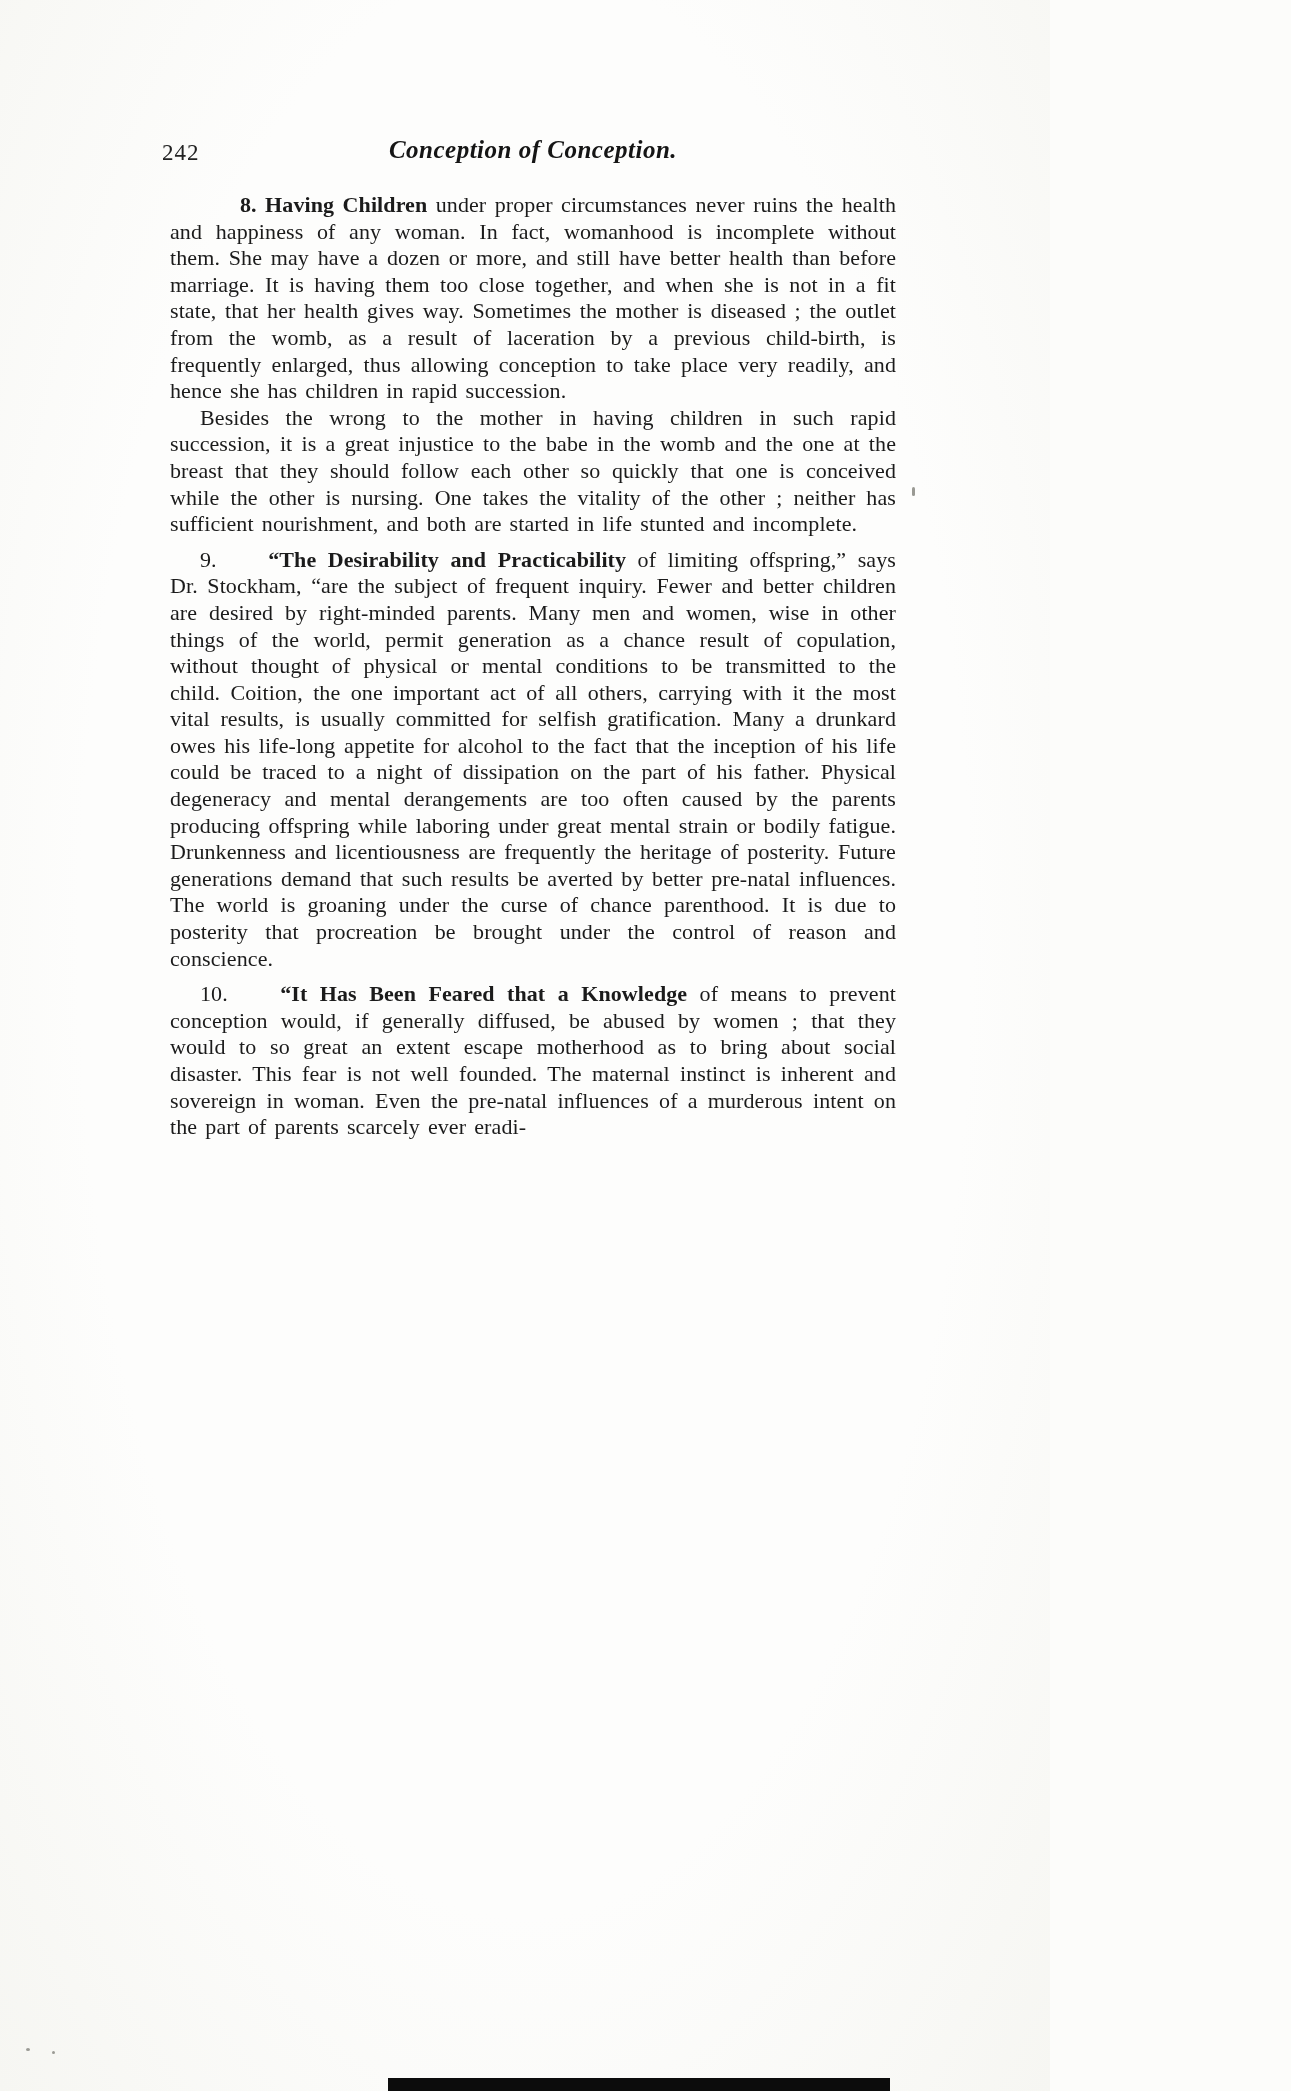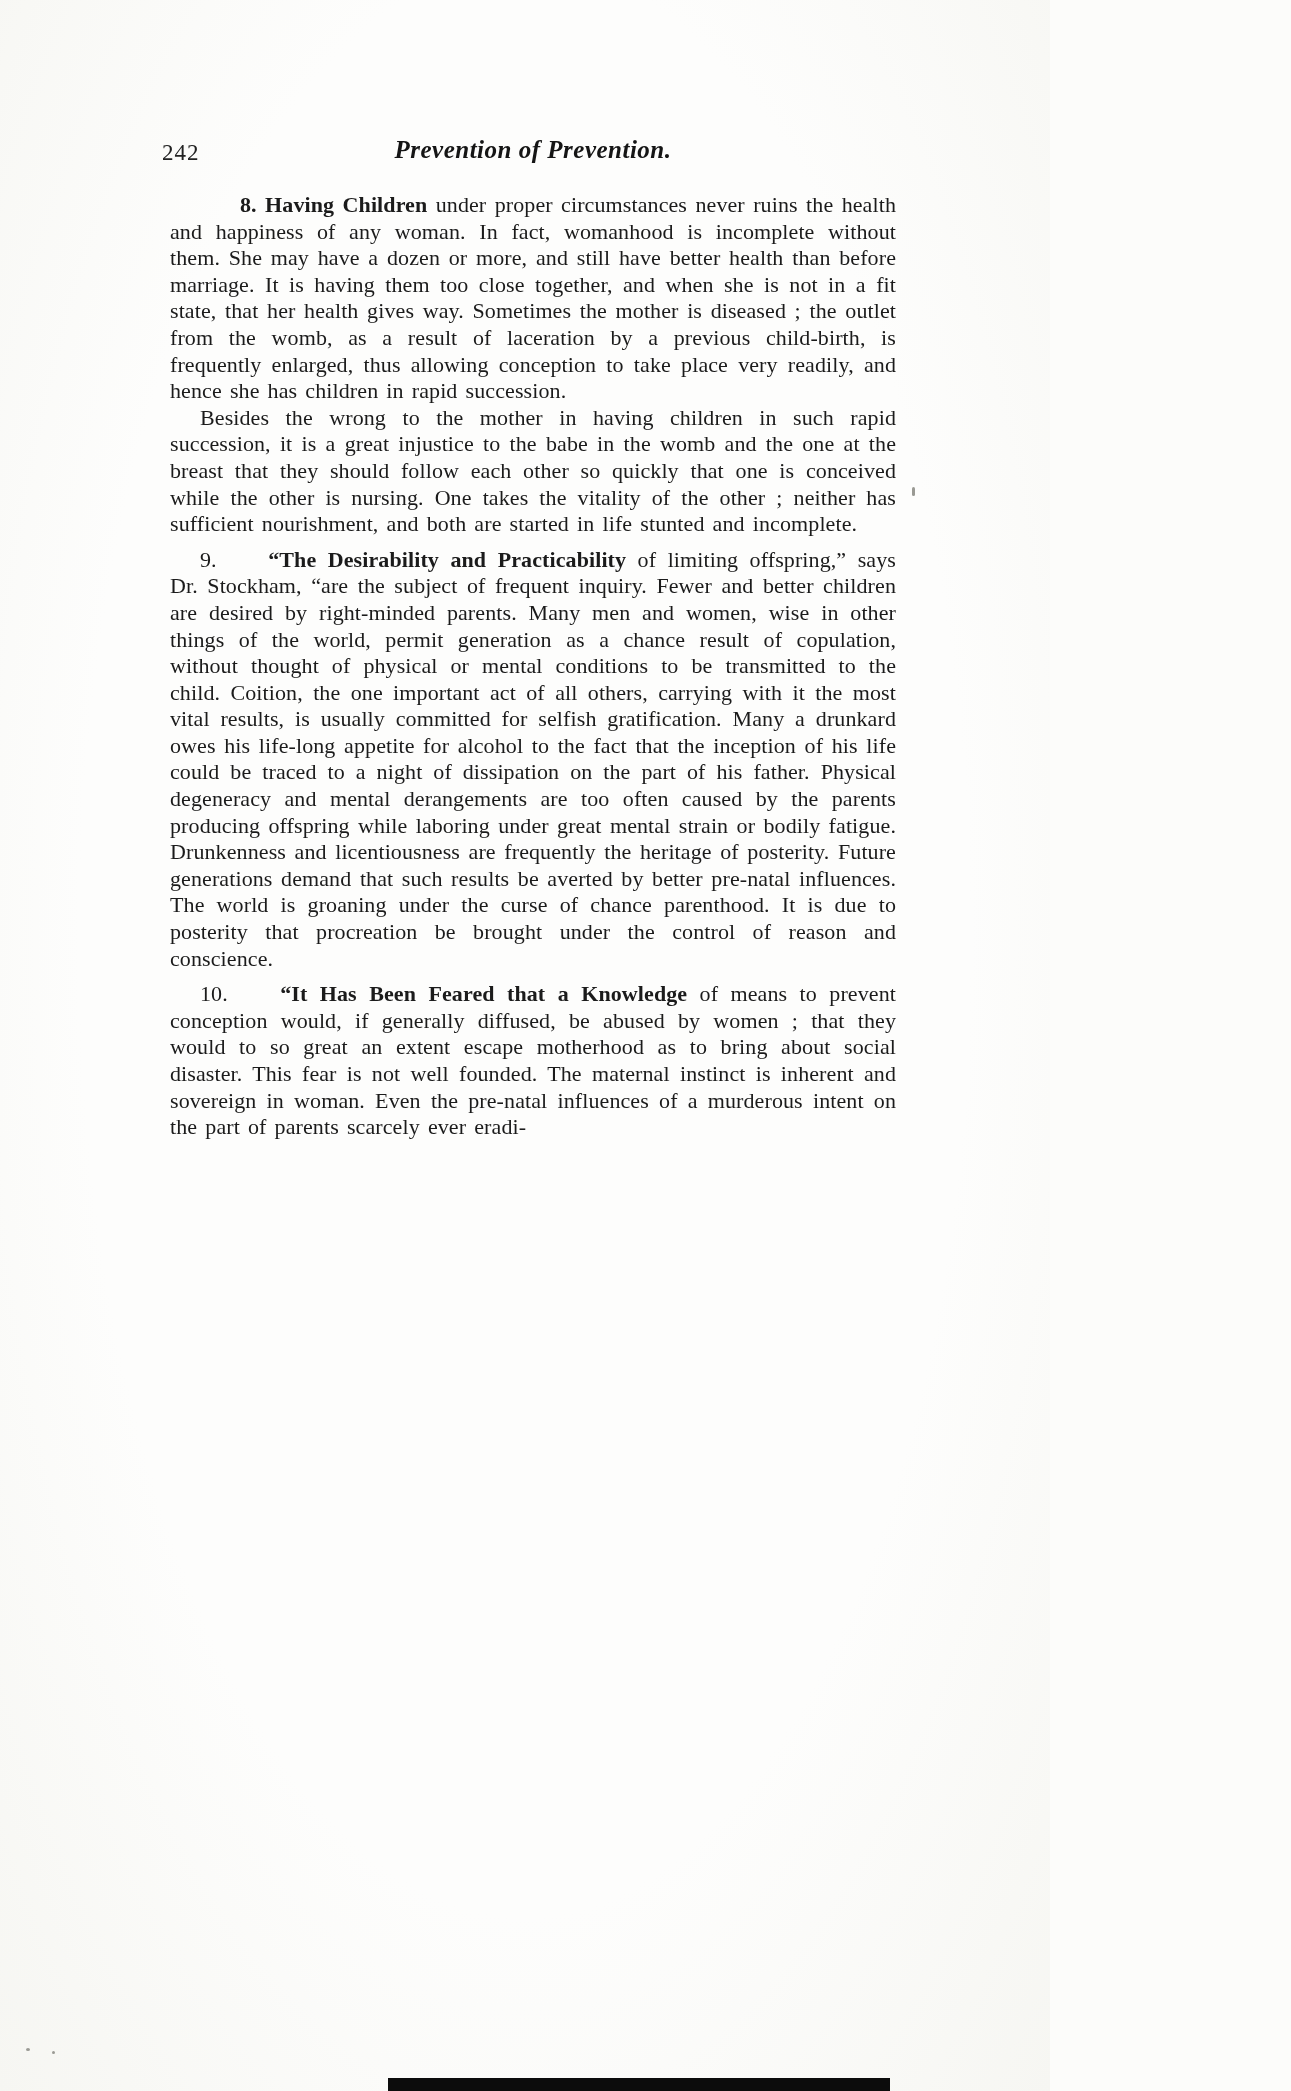--- a/index.html
+++ b/index.html
@@ -88,21 +88,21 @@
 </style>
 </head>
 <body>
 
 <div class="page">
 
   <div class="page-inner">
 
     <div class="running-head">
       <span class="page-number">242</span>
-      <span class="running-title">Prevention of Prevention.</span>
+      <span class="running-title">Conception of Conception.</span>
     </div>
 
     <div class="body-text">
 
       <p class="section"><span></span><span class="lead-bold">8. Having Children</span><span> under proper circumstances never ruins the health and happiness of any woman.  In fact, womanhood is incomplete without them.  She may have a dozen or more, and still have better health than before marriage.  It is having them too close together, and when she is not in a fit state, that her health gives way.  Sometimes the mother is diseased ; the outlet from the womb, as a result of laceration by a previous child-birth, is frequently enlarged, thus allowing conception to take place very readily, and hence she has children in rapid succession.</span></p>
 
       <p><span>Besides the wrong to the mother in having children in such rapid succession, it is a great injustice to the babe in the womb and the one at the breast that they should follow each other so quickly that one is conceived while the other is nursing.  One takes the vitality of the other ; neither has sufficient nourishment, and both are started in life stunted and incomplete.</span></p>
 
       <p class="section"><span>9. </span><span class="lead-bold">“The Desirability and Practicability</span><span> of limiting offspring,” says Dr. Stockham, “are the subject of frequent inquiry.  Fewer and better children are desired by right-minded parents.  Many men and women, wise in other things of the world, permit generation as a chance result of copulation, without thought of physical or mental conditions to be transmitted to the child.  Coition, the one important act of all others, carrying with it the most vital results, is usually committed for selfish gratification.  Many a drunkard owes his life-long appetite for alcohol to the fact that the inception of his life could be traced to a night of dissipation on the part of his father.  Physical degeneracy and mental derangements are too often caused by the parents producing offspring while laboring under great mental strain or bodily fatigue.  Drunkenness and licentiousness are frequently the heritage of posterity.  Future generations demand that such results be averted by better pre-natal influences.  The world is groaning under the curse of chance parenthood.  It is due to posterity that procreation be brought under the control of reason and conscience.</span></p>
 

